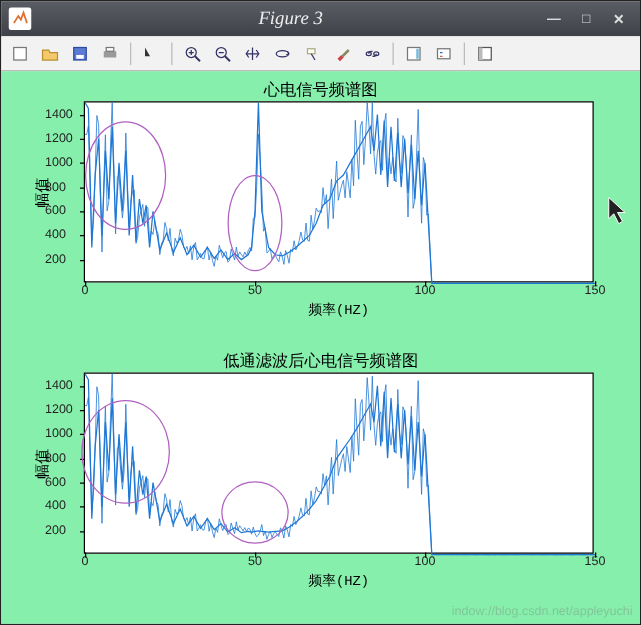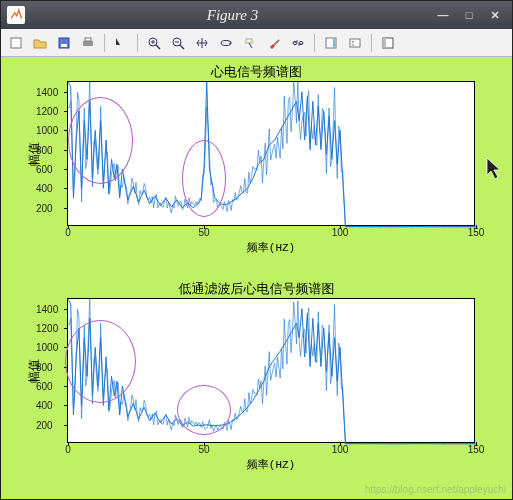--- a/index.html
+++ b/index.html
@@ -10,21 +10,21 @@
   .app-icon svg { width: 14px; height: 14px; }
   .window-title { flex: 1; text-align: center; font-style: italic; font-family: 'Times New Roman', serif; font-size: 15px; color: #eee; }
   .win-btns { display: flex; gap: 4px; }
   .win-btn { width: 22px; height: 18px; display: flex; align-items: center; justify-content: center; color: #ddd; font-weight: bold; cursor: pointer; }
   .menubar { height: 22px; background: #ececec; display: flex; align-items: center; padding: 0 4px; border-bottom: 1px solid #ccc; font-size: 12px; gap: 2px; }
   .menu-item { padding: 2px 6px; cursor: pointer; }
   .menu-item u { text-decoration: underline; }
   .toolbar { height: 28px; background: #f2f2f2; border-bottom: 1px solid #bbb; display: flex; align-items: center; padding: 0 4px; gap: 2px; }
   .tbtn { width: 22px; height: 22px; border: 1px solid transparent; display: flex; align-items: center; justify-content: center; cursor: pointer; border-radius: 2px; }
   .tsep { width: 1px; height: 18px; background: #bbb; margin: 0 3px; }
-  .figure-area { flex: 1; background: #bef264; padding: 4px; position: relative; }
+  .figure-area { flex: 1; background: #86efac; padding: 4px; position: relative; }
   .plot-stack { width: 100%; height: 100%; display: flex; flex-direction: column; }
   .plot-container { flex: 1; position: relative; }
   .plot-title { text-align: center; font-size: 13px; font-family: 'SimSun', serif; margin-top: 2px; }
   .axes { position: absolute; border: 1px solid #000; background: #fff; }
   .ytick, .xtick { position: absolute; font-size: 10px; color: #222; }
   .ytick { right: 100%; transform: translateY(-50%); padding-right: 4px; text-align: left; width: 32px; }
   .xtick { top: 100%; transform: translateX(-50%); padding-top: 2px; text-align: center; }
   .ylabel { position: absolute; left: -46px; top: 50%; transform: translateY(-50%) rotate(-90deg); font-size: 12px; font-family: 'SimSun', serif; white-space: nowrap; }
   .xlabel { position: absolute; left: 50%; bottom: -30px; transform: translateX(-50%); font-size: 11px; font-family: Liberation Mono, monospace; }
   .ellipse { position: absolute; border: 1.5px solid #b060c0; border-radius: 50%; }
@@ -220,16 +220,16 @@
             <div class="ellipse" style="left: -2.72px; top: 21.2667px; width: 70.72px; height: 83.1333px; border-color: rgb(176, 96, 192);"></div>
             <div class="ellipse" style="left: 108.8px; top: 86.0333px; width: 54.4px; height: 50.2667px; border-color: rgb(176, 96, 192);"></div>
           </div>
         </div>
       </div>
     <div class="cursor-overlay">
       <svg width="18" height="26">
           <path d="M1 1 L1 18 L5 14 L9 22 L12 20 L8 13 L14 13 Z" fill="#222" stroke="#fff" stroke-width="0.8"></path>
         </svg>
     </div>
-    <div class="watermark">https://blog.nsert.net/appleyuchi</div>
+    <div class="watermark">indow://blog.csdn.net/appleyuchi</div>
   </div>
 
 </div>
 
 </body></html>

